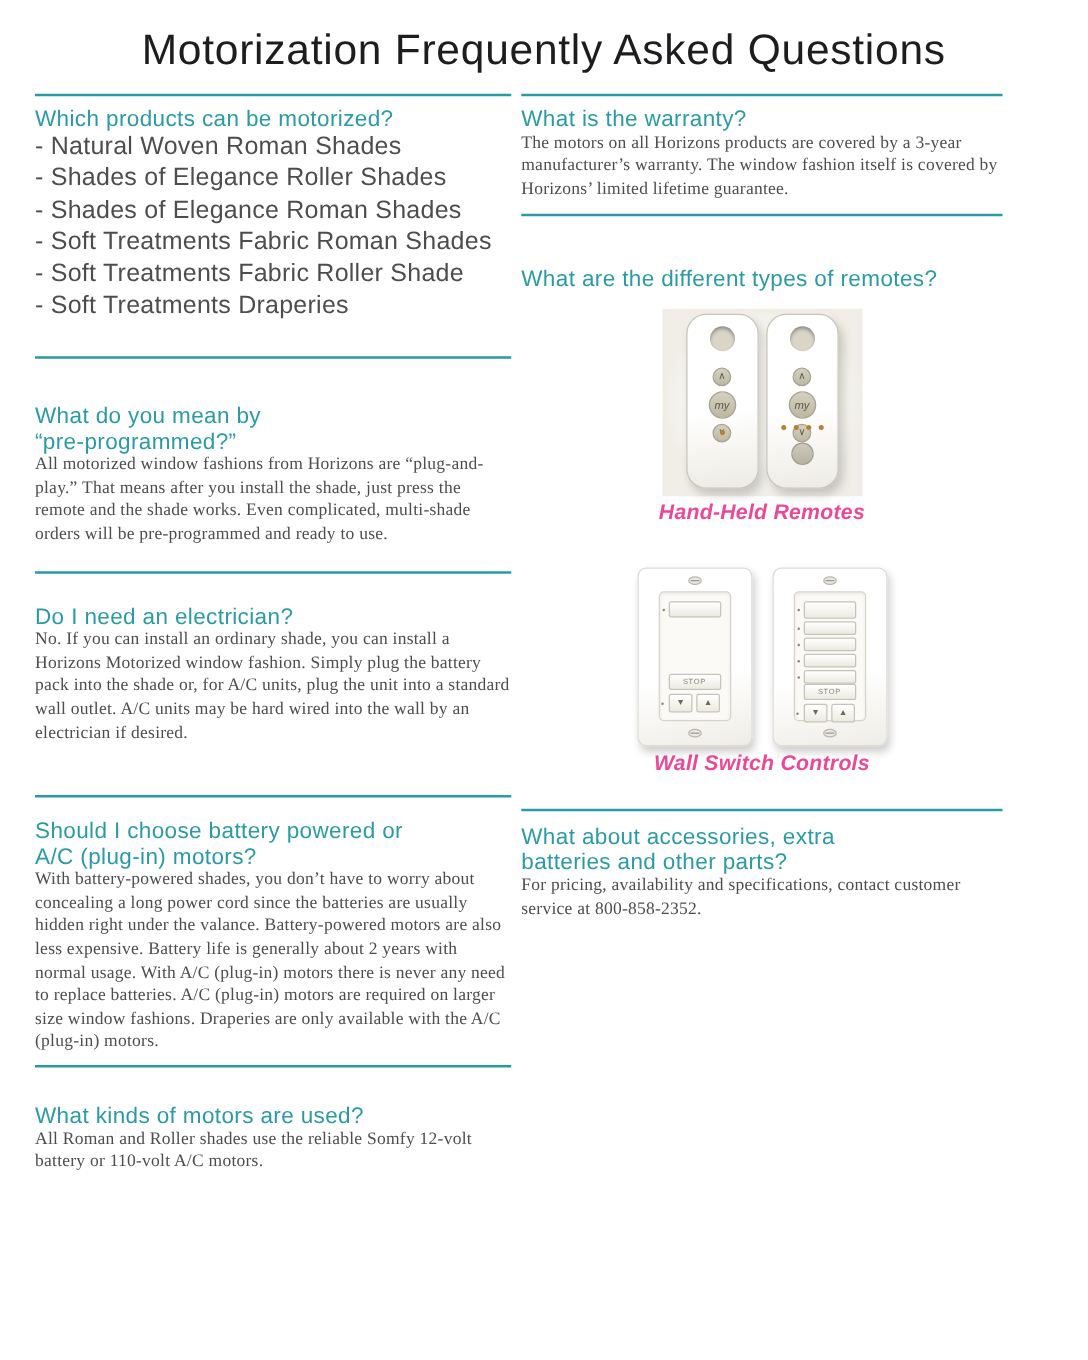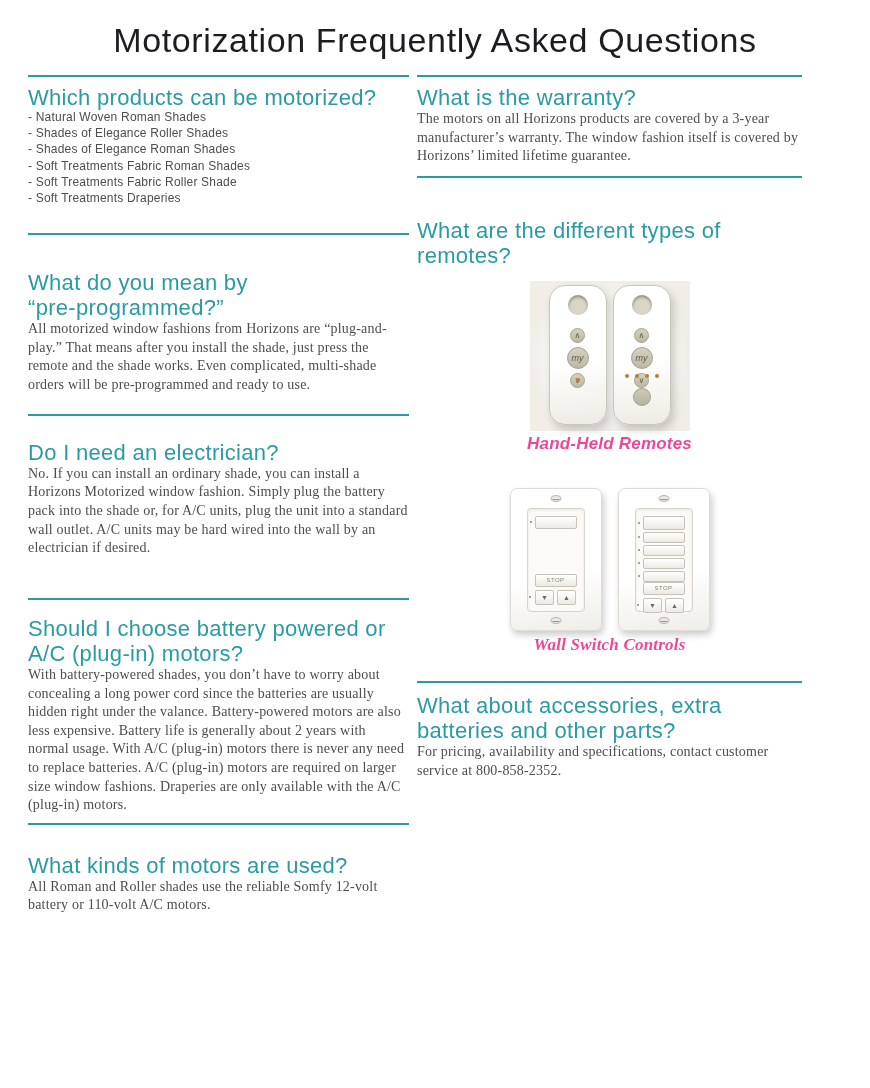--- a/index.html
+++ b/index.html
@@ -22,36 +22,36 @@
     font-size:34px;font-weight:400;
     letter-spacing:0.6px;
     color:var(--ink);
   }
   .col{position:absolute;top:75px;}
   .col.left{left:28px;width:381px;}
   .col.right{left:417px;width:385px;}
   .rule{height:0;border-top:2px solid var(--accent);}
   h2{
     margin:0;
-    font-size:22px;font-weight:400;
+    font-size:18px;font-weight:400;
     letter-spacing:0.3px;
     color:var(--accent);
     line-height:1.14;
   }
   h2 span{display:block;}
   p.body{
     margin:0;
     font-size:14px;line-height:1.33;
     color:var(--body);
     letter-spacing:0.2px;
     font-family:Liberation Serif, serif;
   }
   ul.plist{
     margin:0;padding:0;list-style:none;
-    font-size:12px;line-height:1.18;
+    font-size:20px;line-height:1.18;
     color:var(--body);letter-spacing:0.2px;
   }
   ul.plist li{margin:0 0 2px 0;}
 
   
   .mt8{margin-top:8px;}  .mt10{margin-top:10px;} .mt13{margin-top:13px;}
   .mt14{margin-top:14px;}.mt15{margin-top:15px;} .mt16{margin-top:16px;}
   .mt19{margin-top:19px;} .mt21{margin-top:35px;}
   .mt24{margin-top:24px;}.mt26{margin-top:26px;} .mt28{margin-top:28px;}
   .mt30{margin-top:40px;}
@@ -148,21 +148,21 @@
     width:19px;height:15px;border:1px solid #c6c4b8;border-radius:2px;
     background:linear-gradient(#ffffff,#eceae2);
     font-size:7px;color:#6d6a5c;line-height:1;
     display:flex;align-items:center;justify-content:center;
   }
   .caption{
     text-align:center;font-style:italic;font-weight:600;
     font-size:17px;color:#ec4899;letter-spacing:0.2px;
   }
   .caption.remotes{margin-top:3px;}
-  .caption.wall{margin-top:2px;font-family:Liberation Serif, serif;}
+  .caption.wall{margin-top:2px;}
 </style>
 </head>
 <body>
 
 <div id="page">
 
   <h1 class="title">Motorization Frequently Asked Questions</h1>
 
   <div class="col left">
 

